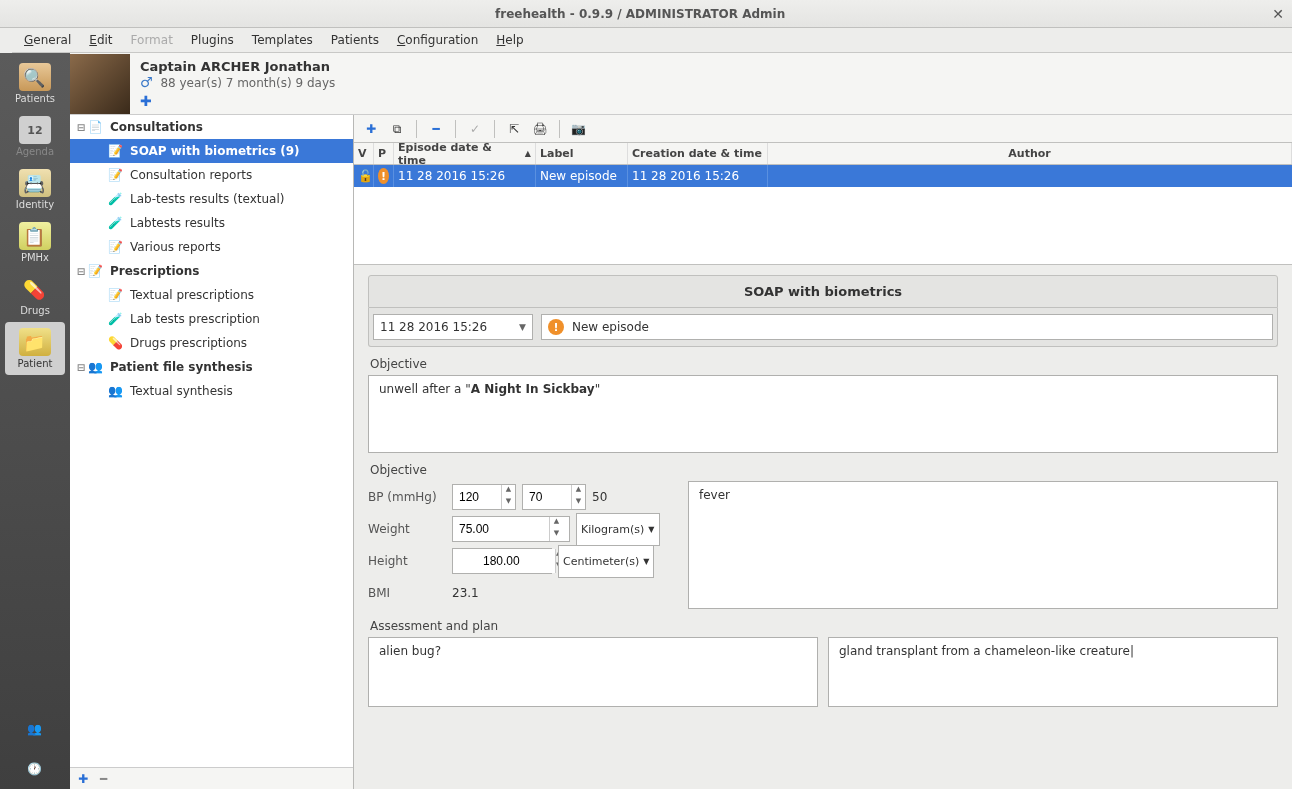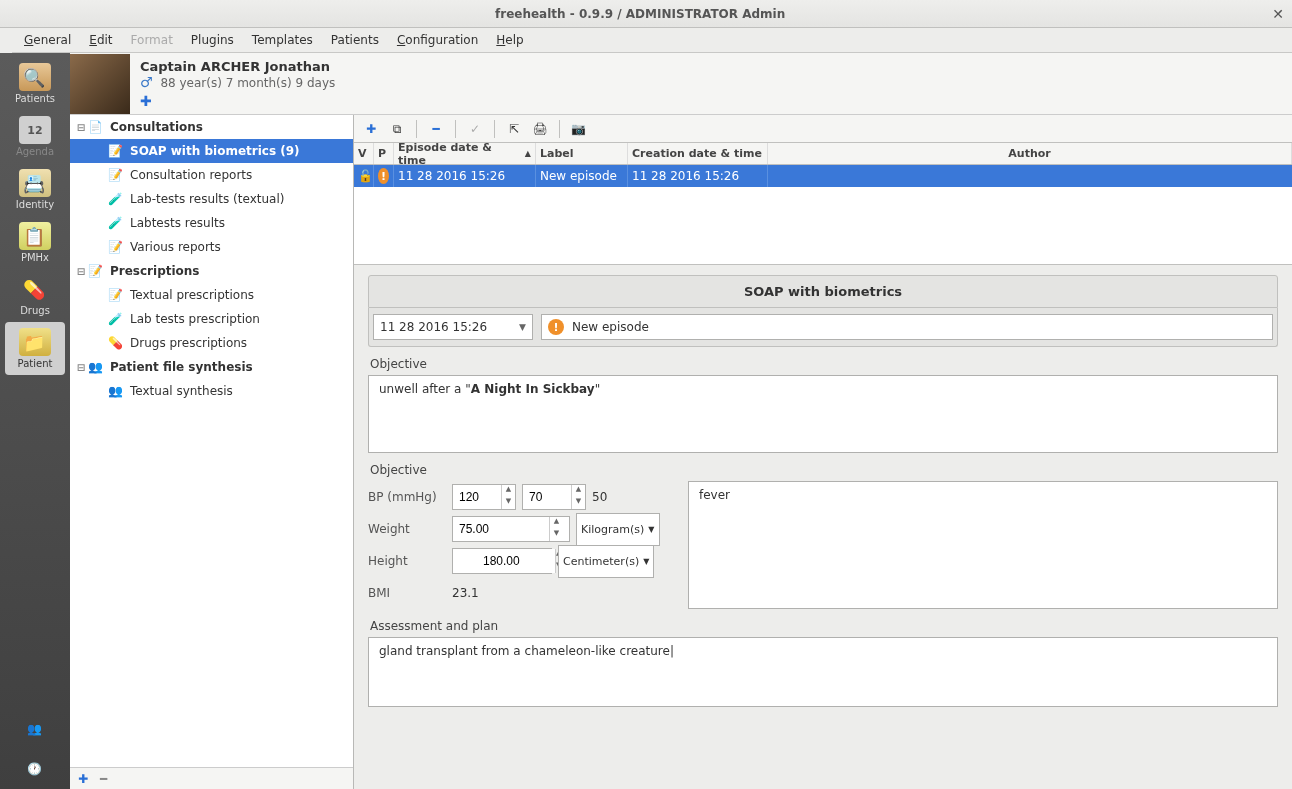--- a/index.html
+++ b/index.html
@@ -328,20 +328,23 @@
             <div class="obj-right">
               <div class="obj-text">
                 <span>fever</span>
               </div>
             </div>
           </div>
 
           <div class="section-label">Assessment and plan</div>
           <div class="ap-row">
             <div class="ap-box">
+              <span>alien bug?</span>
+            </div>
+            <div class="ap-box">
               <span class="cursor-caret">gland transplant from a chameleon-like creature</span>
             </div>
           </div>
         </div>
       </div>
     </div>
   </div>
 </div>
 
 </body></html>

